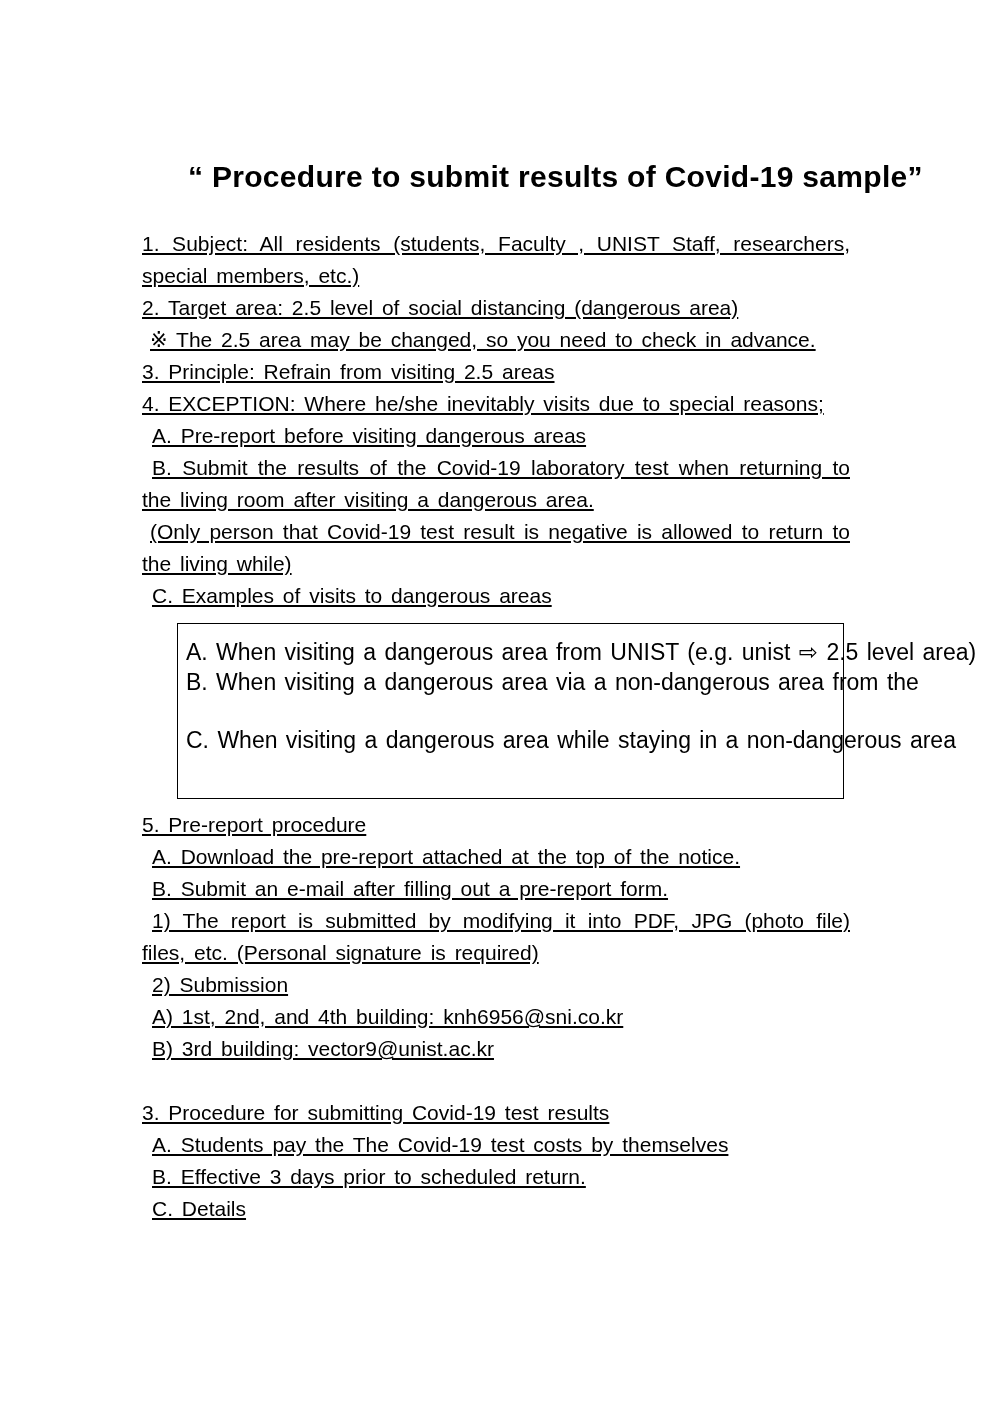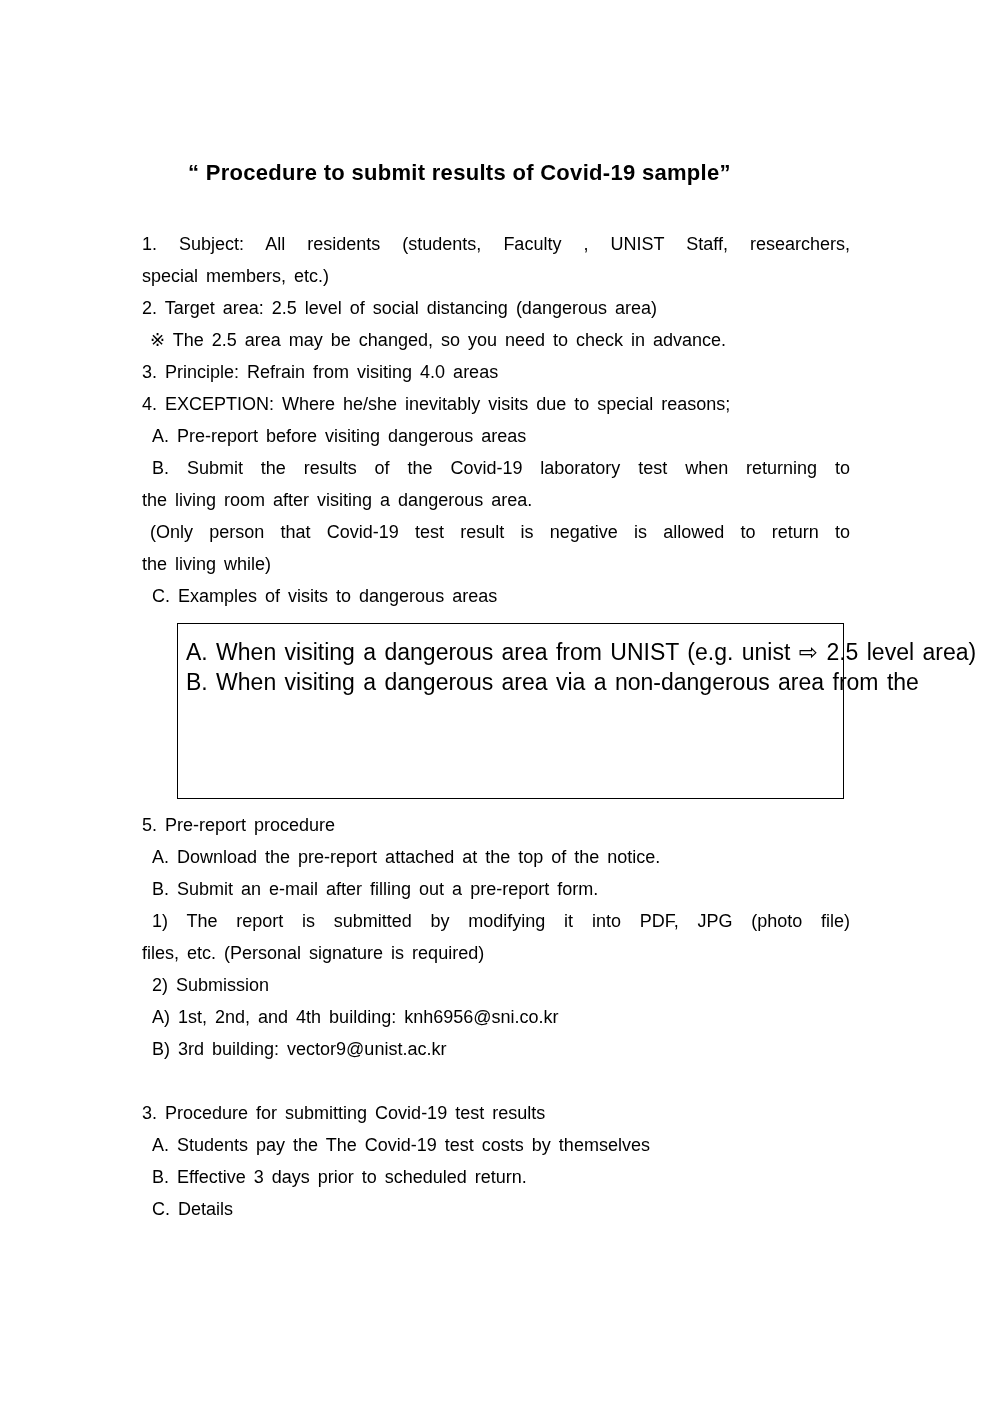--- a/index.html
+++ b/index.html
@@ -1,44 +1,45 @@
 <!DOCTYPE html>
 <html><head>
 <meta charset="utf-8">
 <style>
   html, body { margin: 0; padding: 0; background: #ffffff; }
   body { width: 992px; height: 1403px; position: relative; overflow: hidden;
          font-family: "Liberation Sans", "DejaVu Sans", sans-serif; color: #000; }
-  .title { position: absolute; left: 188px; top: 160px; font-size: 22px; font-weight: bold; letter-spacing: 0.3px; white-space: nowrap; }
-  .line { position: absolute; left: 142px; width: 708px; font-size: 18px; white-space: nowrap; word-spacing: 3px; height: 32px; line-height: 32px; }
+  .title { position: absolute; left: 188px; top: 160px; font-size: 30px; font-weight: bold; letter-spacing: 0.3px; white-space: nowrap; }
+  .line { position: absolute; left: 142px; width: 708px; font-size: 21px; white-space: nowrap; word-spacing: 3px; height: 32px; line-height: 32px; text-decoration: underline; }
   .justify { text-align: justify; text-align-last: justify; white-space: normal; }
   .box { position: absolute; left: 177px; top: 623px; width: 665px; height: 174px; border: 1.5px solid #000; }
   .bline { position: absolute; left: 8px; width: 640px; font-size: 23px; height: 29px; line-height: 29px; white-space: nowrap; word-spacing: 2px; }
 </style>
 </head>
 <body>
 
 <div class="title">“ Procedure to submit results of Covid-19 sample”</div>
 
 <div class="line justify" style="top:228px">1. Subject: All residents (students, Faculty , UNIST Staff, researchers,</div>
 <div class="line" style="top:260px">special members, etc.)</div>
 <div class="line" style="top:292px">2. Target area: 2.5 level of social distancing (dangerous area)</div>
 <div class="line" style="top:324px; left:150px"> ※ The 2.5 area may be changed, so you need to check in advance.</div>
-<div class="line" style="top:356px">3. Principle: Refrain from visiting 4.0 areas</div>
+<div class="line" style="top:356px">3. Principle: Refrain from visiting 2.5 areas</div>
 <div class="line" style="top:388px">4. EXCEPTION: Where he/she inevitably visits due to special reasons;</div>
 <div class="line" style="top:420px; left:152px"> A. Pre-report before visiting dangerous areas</div>
 <div class="line justify" style="top:452px; left:152px; width:698px"> B. Submit the results of the Covid-19 laboratory test when returning to</div>
 <div class="line" style="top:484px">the living room after visiting a dangerous area.</div>
 <div class="line justify" style="top:516px; left:150px; width:700px"> (Only person that Covid-19 test result is negative is allowed to return to</div>
 <div class="line" style="top:548px">the living while)</div>
 <div class="line" style="top:580px; left:152px"> C. Examples of visits to dangerous areas</div>
 
 <div class="box">
   <div class="bline" style="top:14px">A. When visiting a dangerous area from UNIST (e.g. unist ⇨ 2.5 level area)</div>
   <div class="bline justify" style="top:44px">B. When visiting a dangerous area via a non-dangerous area from the</div>
+  <div class="bline justify" style="top:102px">C. When visiting a dangerous area while staying in a non-dangerous area</div>
 </div>
 
 <div class="line" style="top:809px">5. Pre-report procedure</div>
 <div class="line" style="top:841px; left:152px"> A. Download the pre-report attached at the top of the notice.</div>
 <div class="line" style="top:873px; left:152px"> B. Submit an e-mail after filling out a pre-report form.</div>
 <div class="line justify" style="top:905px; left:152px; width:698px"> 1) The report is submitted by modifying it into PDF, JPG (photo file)</div>
 <div class="line" style="top:937px">files, etc. (Personal signature is required)</div>
 <div class="line" style="top:969px; left:152px"> 2) Submission</div>
 <div class="line" style="top:1001px; left:152px"> A) 1st, 2nd, and 4th building: knh6956@sni.co.kr</div>
 <div class="line" style="top:1033px; left:152px"> B) 3rd building: vector9@unist.ac.kr</div>

